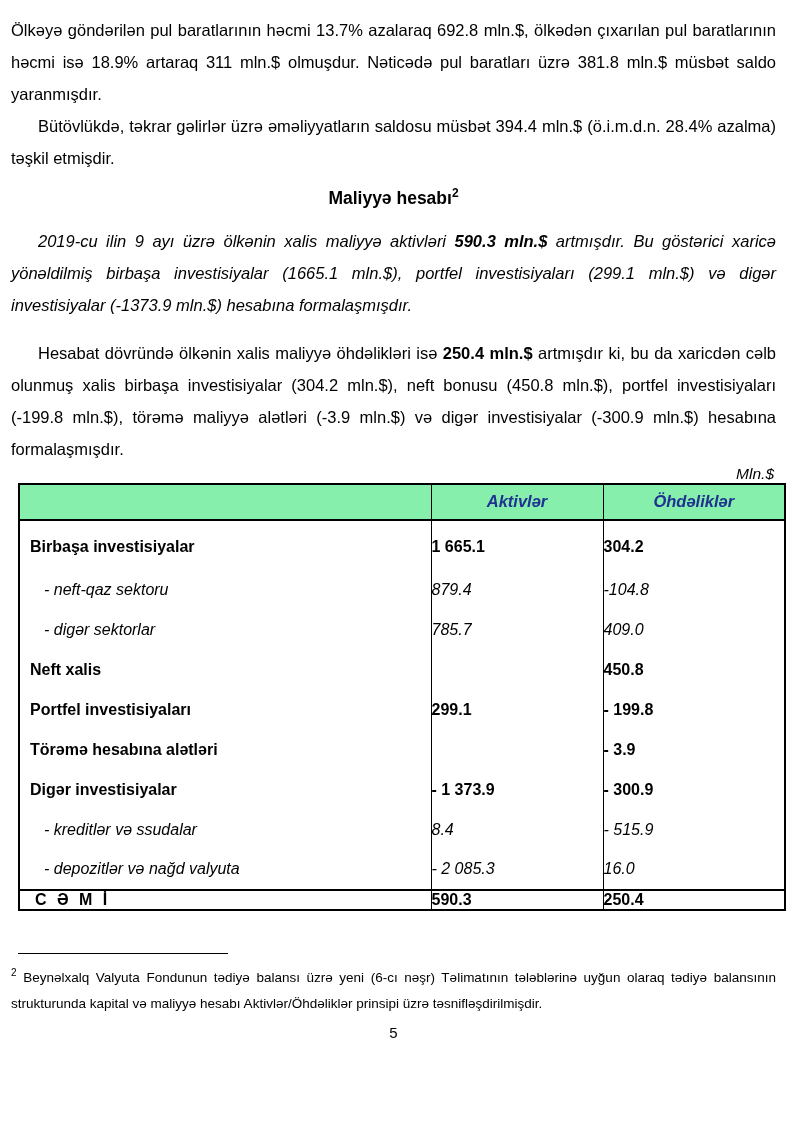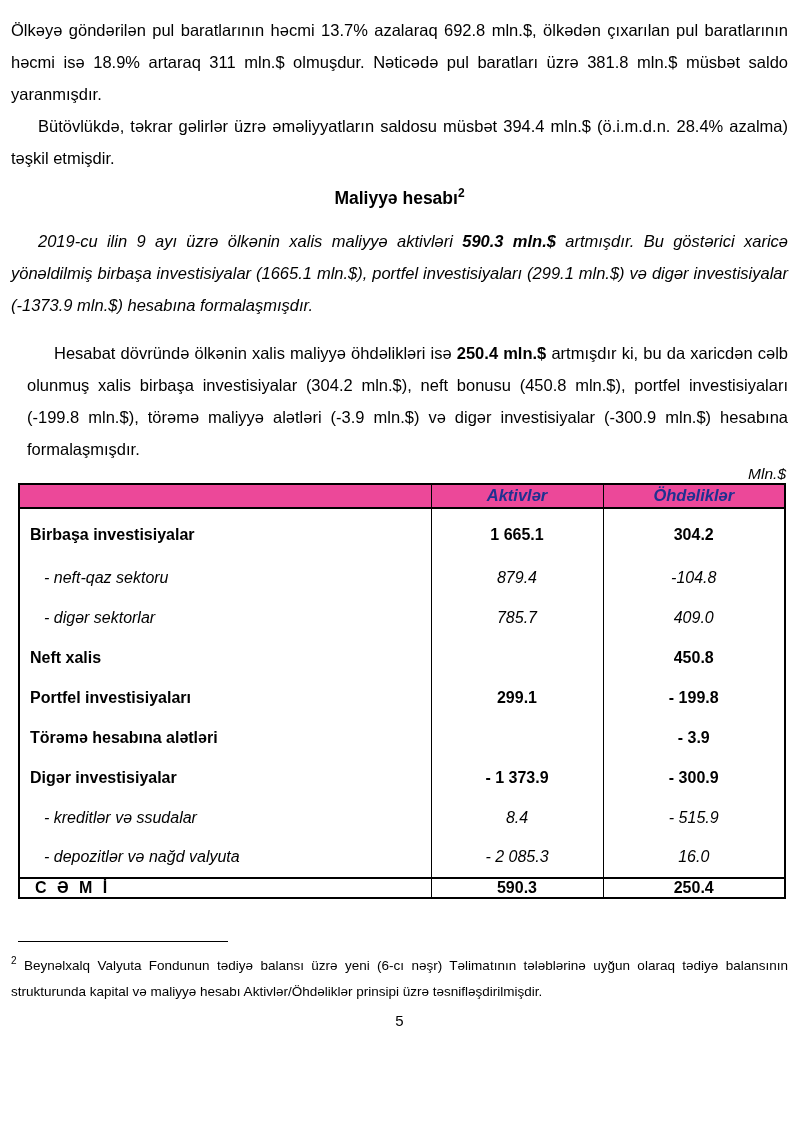--- a/index.html
+++ b/index.html
@@ -2,50 +2,50 @@
 <html lang="az"><head>
 <meta charset="utf-8">
 <style>
   * { margin:0; padding:0; box-sizing:border-box; }
   html, body { background:#ffffff; }
   .page {
     width:800px; height:1124px;
     background:#ffffff;
     color:#000;
     font-family:"Liberation Sans", sans-serif;
-    padding:14px 12px 0 11px;
+    padding:14px 24px 0 11px;
     position:relative;
     overflow:hidden;
   }
   .body-text { font-size:16.5px; line-height:32px; text-align:justify; }
   .indent { text-indent:27px; }
   .heading { font-size:17.5px; font-weight:bold; text-align:center; margin-top:6px; line-height:26px; }
   .heading sup { font-size:12px; }
   .mt-p3 { margin-top:14px;font-style:italic; }
-  .mt-p4 { margin-top:16px;margin-left:16px; }
+  .mt-p4 { margin-top:16px; }
   .table-title { margin-top:14px; font-size:16px; font-weight:bold; font-style:italic; text-align:center; line-height:24px; }
   .unit-label { font-size:15.5px; font-style:italic; text-align:right; line-height:18px; padding-right:2px; }
   table.fin-table {
     border-collapse:collapse; table-layout:fixed;
     margin-left:7px; width:766px;
     border:2px solid #000;
   }
   .fin-table col.c1 { width:412px; }
   .fin-table col.c2 { width:172px; }
   .fin-table col.c3 { width:182px; }
   .fin-table th {
-    background:#ec4899; color:#1f3191;
+    background:#86efac; color:#1f3191;
     font-style:italic; font-weight:bold; font-size:16.5px;
-    height:24px; text-align:center;
+    height:36px; text-align:center;
     border:1px solid #000; border-bottom:2px solid #000; border-top:2px solid #000;
   }
   .fin-table td {
     font-size:16px; height:40px; vertical-align:middle;
     border-left:1px solid #000; border-right:1px solid #000;
-    text-align:center;
+    text-align:left;
   }
   .fin-table td:first-child { text-align:left; padding-left:10px; }
   .fin-table tbody tr:first-child td { height:50px; padding-top:4px; }
   .row-bold td { font-weight:bold; }
   .row-sub td { font-style:italic; }
   .row-sub td:first-child { padding-left:24px; }
   .row-total td { font-weight:bold; border-top:2px solid #000; height:16px; }
   .row-total td:first-child { padding-left:15px; letter-spacing:3px; }
   .footnote-sep { margin-top:42px; margin-left:7px; width:210px; border-top:1.5px solid #000; }
   .footnote { margin-top:5px; font-size:13.5px; line-height:27px; text-align:justify; }

